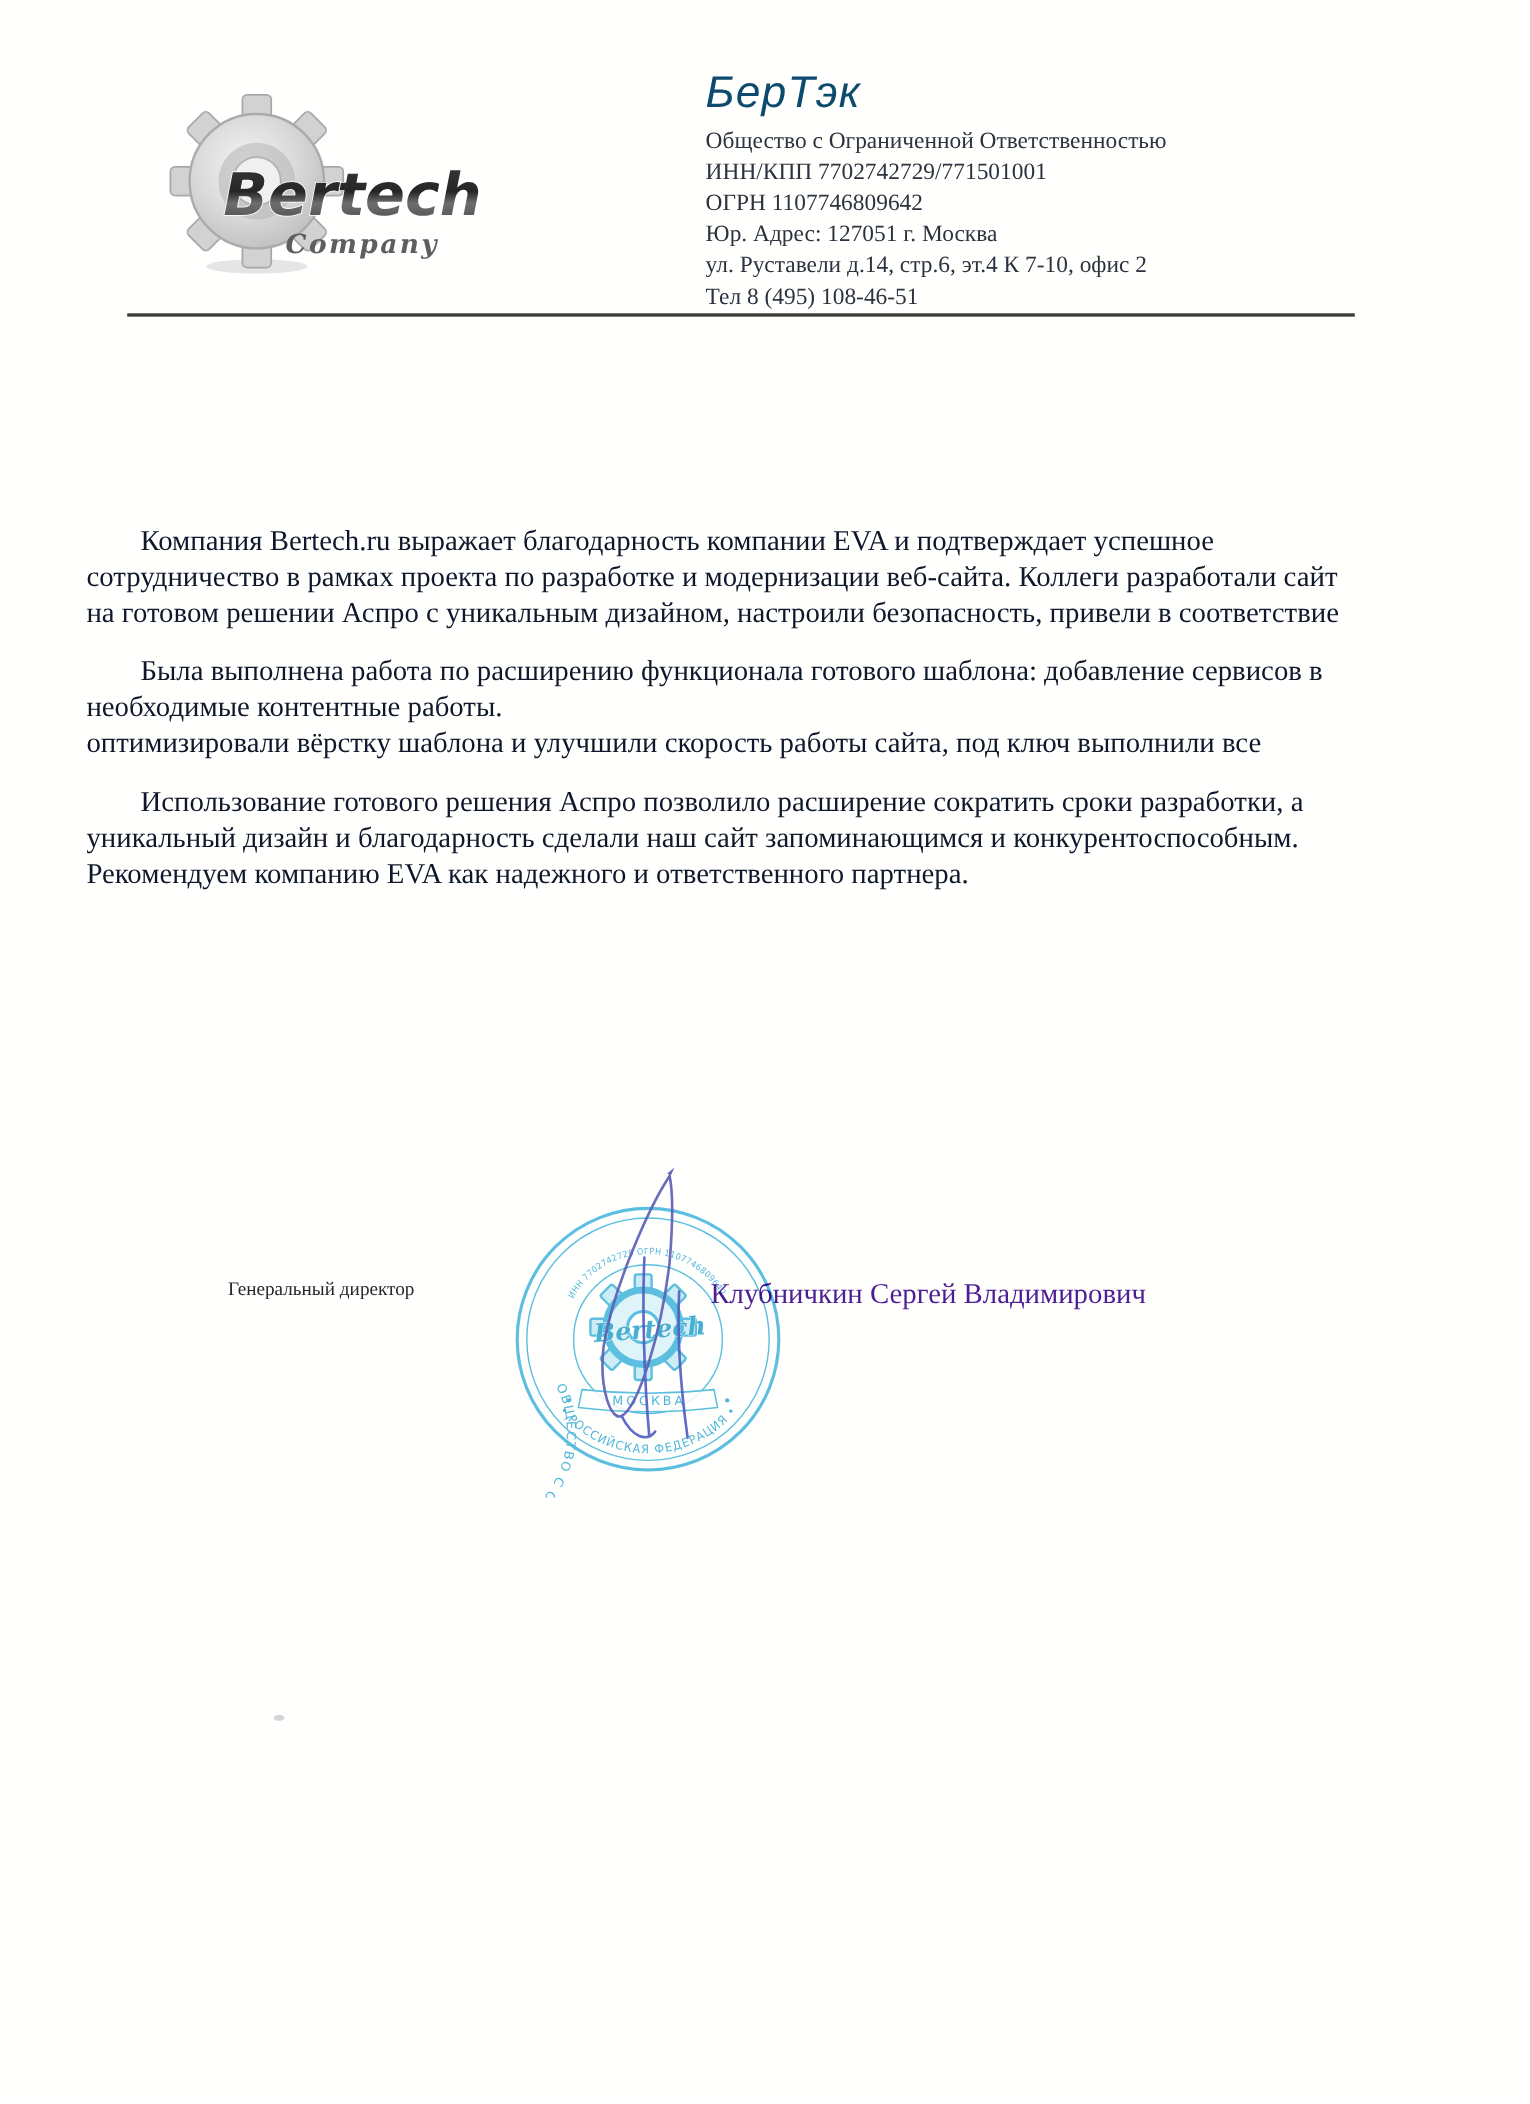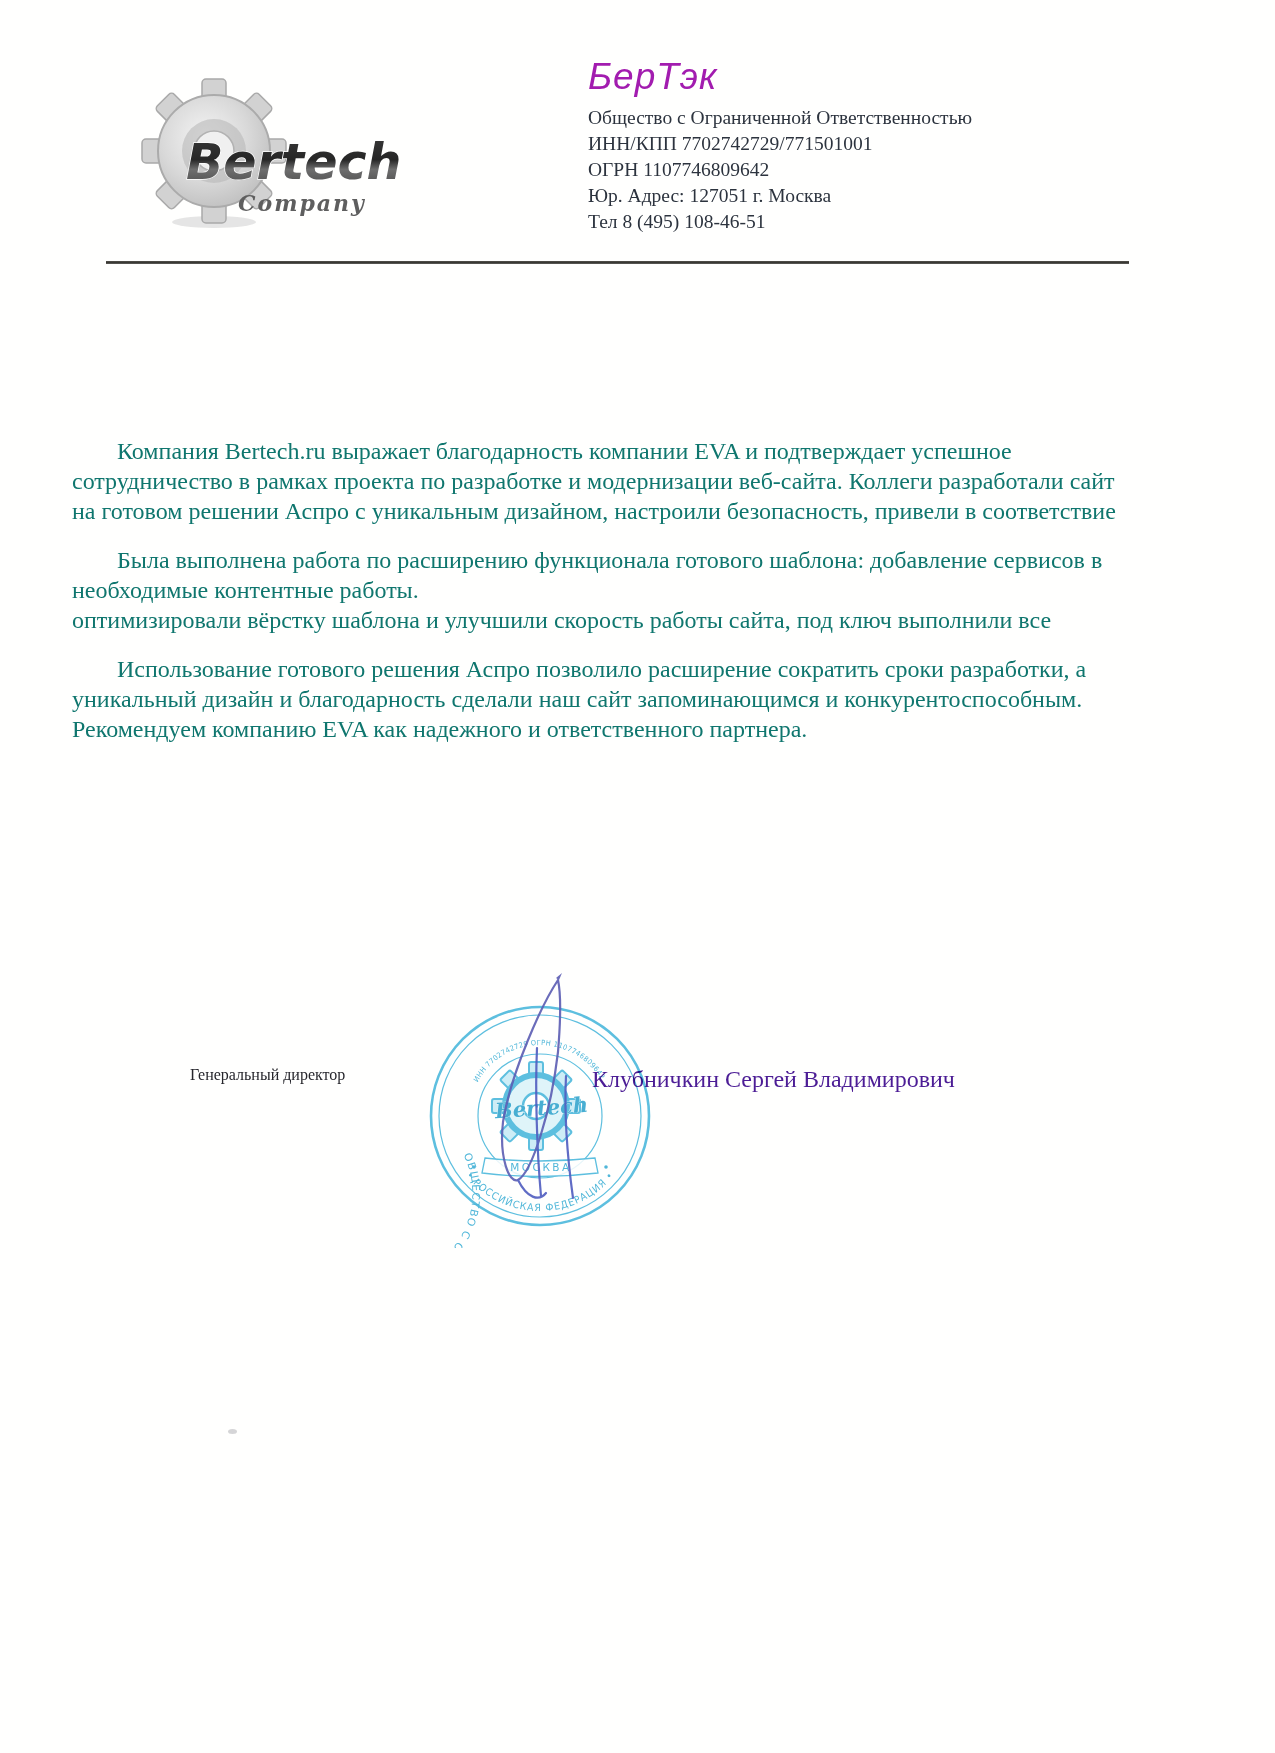--- a/index.html
+++ b/index.html
@@ -15,37 +15,37 @@
   .logo-svg{position:absolute;left:140px;top:72px;width:280px;height:158px;}
   .letterhead{
     position:absolute;left:588px;top:56px;width:560px;
     color:#2c333e;
   }
   .lh-title{
     font-family:"Liberation Sans", sans-serif;
     font-style:italic;
     font-size:37px;
     letter-spacing:1px;
-    color:#a21caf;
+    color:#0c4a6e;
     margin:0 0 7px 0;
   }
   .lh-line{
     font-family:"Liberation Serif", serif;
     font-size:19.5px;
     line-height:26px;
     color:#2c333e;
   }
   .divider{
     position:absolute;left:106px;top:261px;width:1023px;height:3px;
     background:linear-gradient(180deg,#55534d 0%,#34332f 60%,#6b6a66 100%);
   }
   
   .body-text{
     position:absolute;left:72px;top:436px;width:1130px;
-    font-size:24px;line-height:30px;color:#0f766e;
+    font-size:24px;line-height:30px;color:#0f172a;
   }
   .para{margin:0 0 19px 0;}
   .line{white-space:nowrap;}
   .line.indent{padding-left:45px;}
   
   .sig-title{
     position:absolute;left:190px;top:1066px;
     font-size:16px;color:#26262c;white-space:nowrap;
   }
   .sig-name{
@@ -101,20 +101,21 @@
     <text x="46" y="107" font-family="DejaVu Sans, sans-serif" font-size="49" font-weight="bold" font-style="italic" fill="url(#tGrad)" stroke="#ffffff" stroke-width="1.3" paint-order="stroke">Bertech</text>
     <text x="98" y="139" font-family="DejaVu Serif, serif" font-size="22" font-weight="bold" font-style="italic" fill="#5e5e5e" letter-spacing="2">Company</text>
   </svg>
 
   <div class="letterhead">
     <div class="lh-title">БерТэк</div>
     <div class="lh-line">Общество с Ограниченной Ответственностью</div>
     <div class="lh-line">ИНН/КПП 7702742729/771501001</div>
     <div class="lh-line">ОГРН 1107746809642</div>
     <div class="lh-line">Юр. Адрес: 127051 г. Москва</div>
+    <div class="lh-line">ул. Руставели д.14, стр.6, эт.4 К 7-10, офис 2</div>
     <div class="lh-line">Тел 8 (495) 108-46-51</div>
   </div>
 
   <div class="divider"></div>
 
   <div class="body-text">
     <div class="para">
       <div class="line indent">Компания Bertech.ru выражает благодарность компании EVA и подтверждает успешное</div>
       <div class="line">сотрудничество в рамках проекта по разработке и модернизации веб-сайта. Коллеги разработали сайт</div>
       <div class="line">на готовом решении Аспро с уникальным дизайном, настроили безопасность, привели в соответствие</div>

